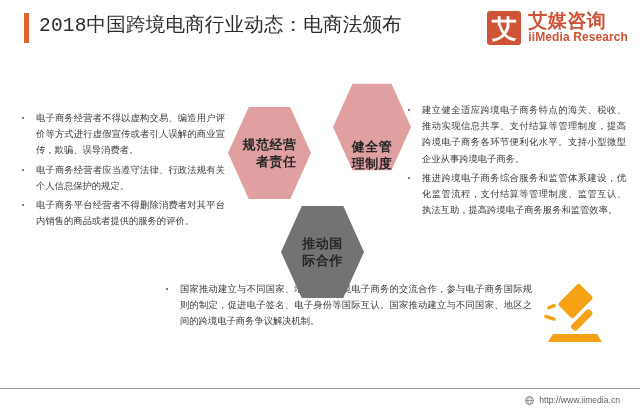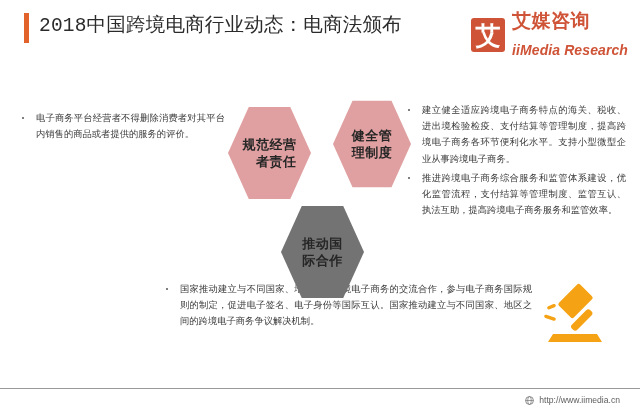--- a/index.html
+++ b/index.html
@@ -66,27 +66,26 @@
   }
   .logo-text { display: flex; flex-direction: column; justify-content: flex-start; }
   .logo-cn {
     font-size: 19px;
     font-weight: 700;
     color: #cf5336;
     line-height: 1.05;
     letter-spacing: 0.5px;
   }
   .logo-en {
-    font-size: 14px;
+    font-size: 12px;
     font-weight: 700;
     color: #cf5336;
     line-height: 1.1;
     letter-spacing: 0.1px;
-    margin-top: 12px;
-    font-style: italic;
+    margin-top: 0;
   }
 
   
   .content {
     position: absolute;
     left: 0; top: 58px;
     width: 640px; height: 330px;
   }
 
   
@@ -130,21 +129,21 @@
     text-align: center;
   }
   .hex span {
     font-size: 13px;
     font-weight: 700;
     color: #262626;
     line-height: 17px;
     letter-spacing: 0.5px;
   }
   #hex-1 { left: 228px; top: 47px;  width: 83px; height: 96px; text-align: right; }
-  #hex-2 { left: 333px; top: 41px;  width: 78px; height: 90px; }
+  #hex-2 { left: 333px; top: 24px;  width: 78px; height: 90px; align-items: flex-end; }
   #hex-3 { left: 281px; top: 146px; width: 83px; height: 96px; }
 
   
   #gavel {
     position: absolute;
     left: 538px; top: 225px;
     width: 72px; height: 62px;
   }
 
   
@@ -189,25 +188,27 @@
     <div class="logo-text">
       <div class="logo-cn">艾媒咨询</div>
       <div class="logo-en">iiMedia Research</div>
     </div>
   </div>
 </div>
 
 <div class="content">
 
   <ul class="bullets" id="left-block">
+    <li>电子商务经营者不得以虚构交易、编造用户评价等方式进行虚假宣传或者引人误解的商业宣传，欺骗、误导消费者。</li>
+    <li>电子商务经营者应当遵守法律、行政法规有关个人信息保护的规定。</li>
     <li>电子商务平台经营者不得删除消费者对其平台内销售的商品或者提供的服务的评价。</li>
   </ul>
 
   <ul class="bullets" id="right-block">
-    <li>建立健全适应跨境电子商务特点的海关、税收、进出境检验检疫、支付结算等管理制度，提高跨境电子商务各环节便利化水平。支持小型微型企业从事跨境电子商务。</li>
+    <li>建立健全适应跨境电子商务特点的海关、税收、推动实现信息共享、支付结算等管理制度，提高跨境电子商务各环节便利化水平。支持小型微型企业从事跨境电子商务。</li>
     <li>推进跨境电子商务综合服务和监管体系建设，优化监管流程，支付结算等管理制度、监管互认、执法互助，提高跨境电子商务服务和监管效率。</li>
   </ul>
 
   <ul class="bullets" id="bottom-block">
     <li>国家推动建立与不同国家、地区之间跨境电子商务的交流合作，参与电子商务国际规则的制定，促进电子签名、电子身份等国际互认。国家推动建立与不同国家、地区之间的跨境电子商务争议解决机制。</li>
   </ul>
 
   <div class="hex" id="hex-1" style="background: rgb(224, 160, 161);">
     <span>规范经营<br>者责任</span>
   </div>

